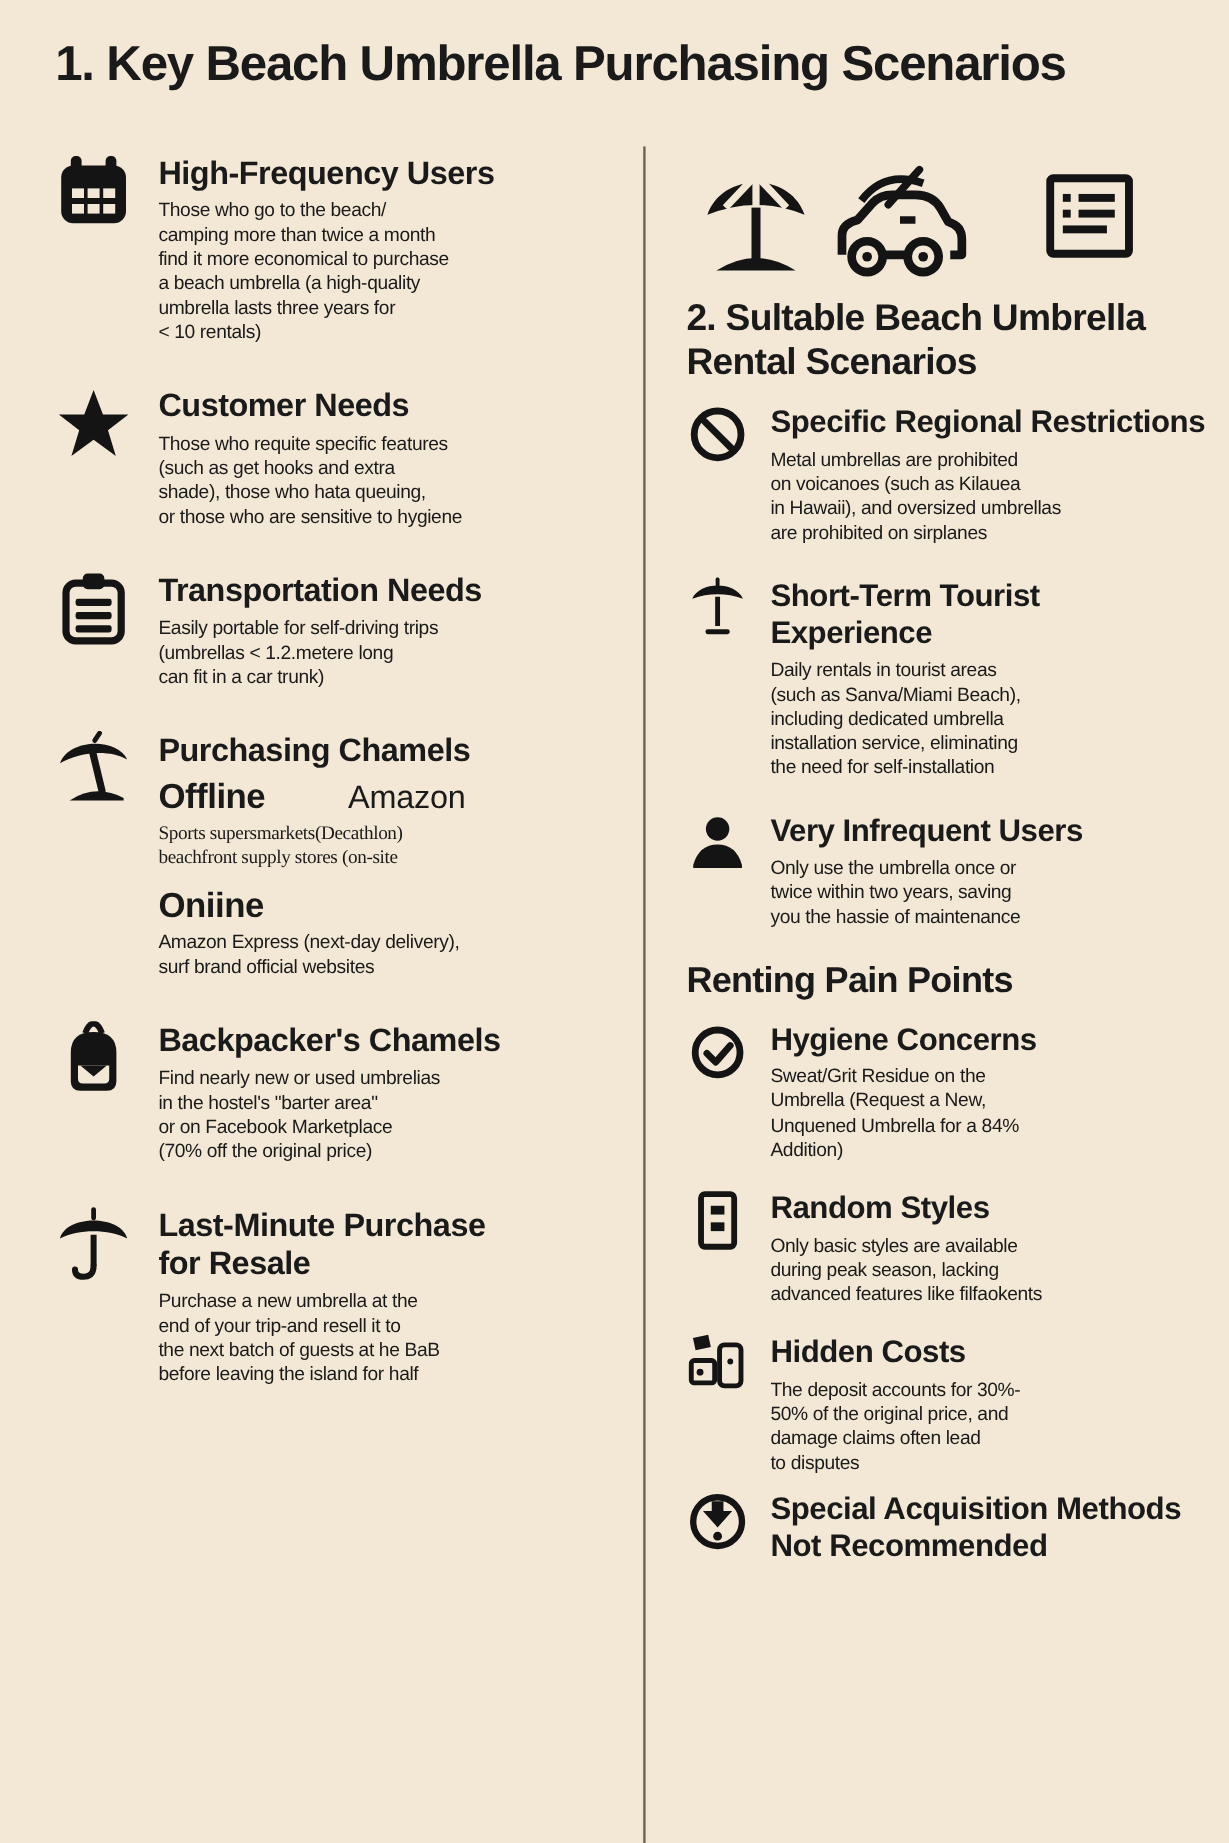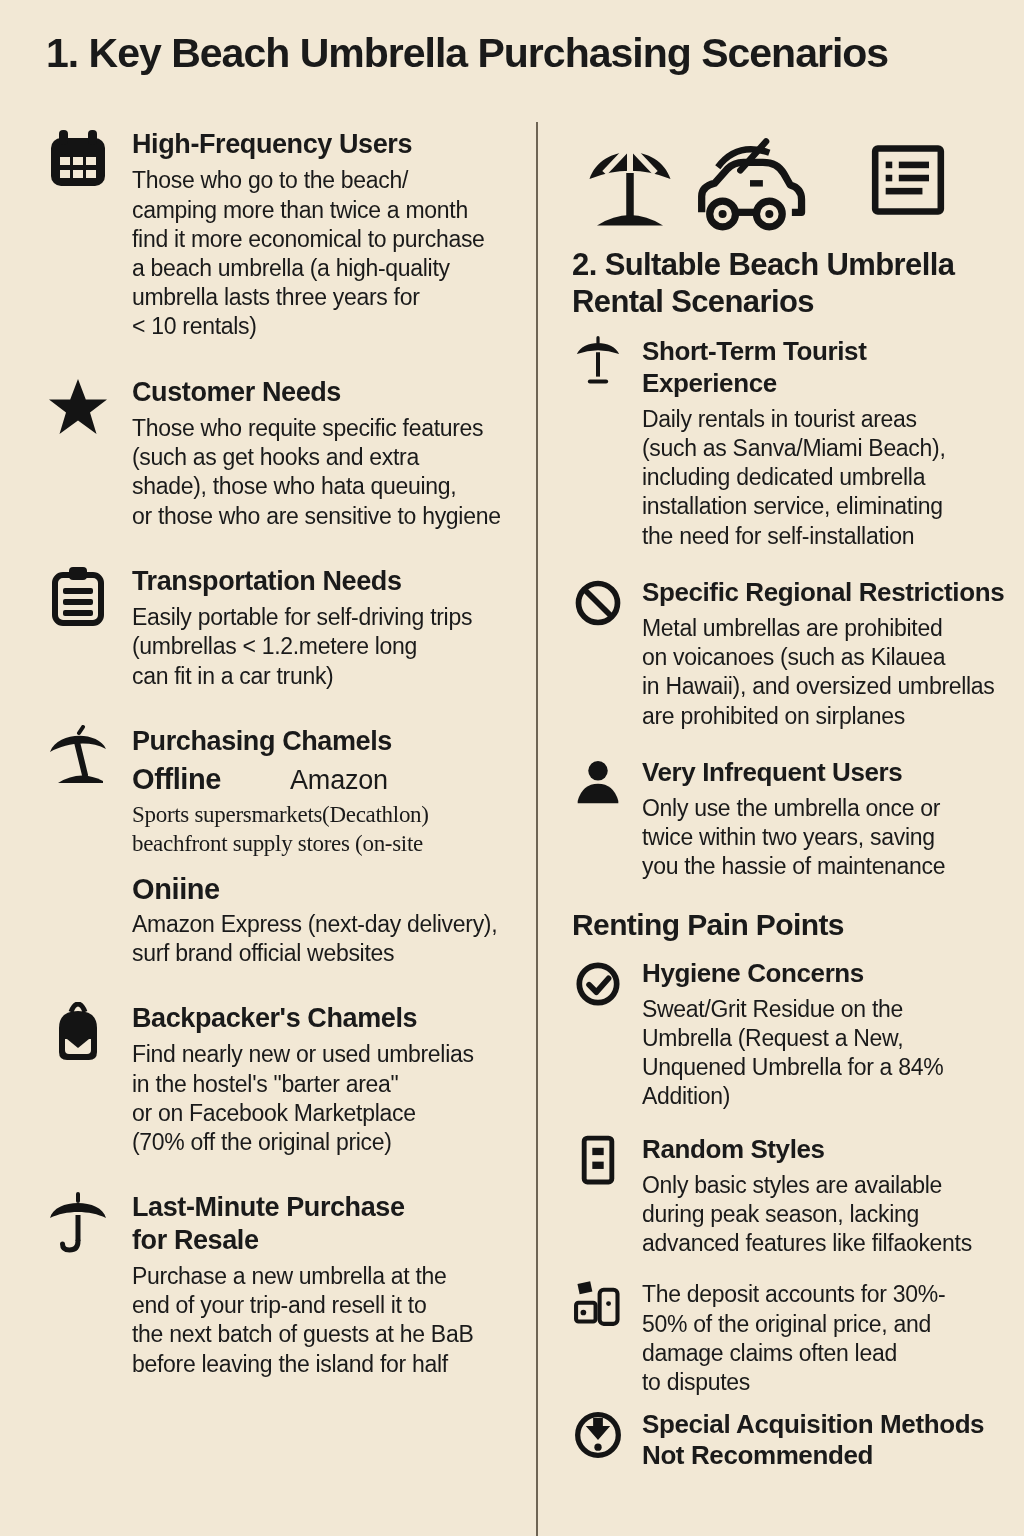--- a/index.html
+++ b/index.html
@@ -35,21 +35,21 @@
   .icon svg { width:100%; height:100%; display:block; }
   .col-right .icon { flex:0 0 52px; width:52px; height:52px; margin-right:18px; }
 
   .txt { flex:1; min-width:0; }
   .txt h3 {
     font-size:27px; font-weight:700; line-height:1.2;
     white-space:pre; margin-bottom:6px; letter-spacing:-0.4px;
   }
   .col-right .txt h3 { font-size:26px; }
   .txt p {
-    font-size:23px; line-height:1.27; white-space:pre; letter-spacing:-0.3px;
+    font-size:16px; line-height:1.27; white-space:pre; letter-spacing:-0.3px;
   }
 
   .subrow { display:flex; align-items:baseline; margin:2px 0 4px 0;gap:41px; }
   .sub-label { font-size:29px; font-weight:700; letter-spacing:-0.4px; }
   .sub-value { font-size:27px; margin-left:28px; }
   .online-label { font-size:29px; font-weight:700; margin-top:14px; margin-bottom:4px; letter-spacing:-0.4px; }
   .sub-body { margin-bottom:2px;font-family:Liberation Serif, serif; }
 
   .section3-title {
     font-size:37px; font-weight:700; line-height:1.22;
@@ -240,56 +240,56 @@
           </svg>
       </span>
     </div>
 
     <h2 class="section2-title">2. Sultable Beach Umbrella
 Rental Scenarios</h2>
 
     <section class="item">
       <span class="icon">
         <svg viewBox="0 0 64 64">
+            <circle cx="32" cy="32" r="24" fill="none" stroke="currentColor" stroke-width="7"></circle>
+            <line x1="15" y1="15" x2="49" y2="49" stroke="currentColor" stroke-width="7"></line>
+          </svg>
+      </span>
+      <div class="txt">
+        <h3>Specific Regional Restrictions</h3>
+        <p>Metal umbrellas are prohibited
+on voicanoes (such as Kilauea
+in Hawaii), and oversized umbrellas
+are prohibited on sirplanes</p>
+      </div>
+    </section>
+
+    <section class="item">
+      <span class="icon">
+        <svg viewBox="0 0 64 64">
             <path d="M6 22 C14 4 50 4 58 22 Q32 13 6 22 Z" fill="currentColor"></path>
             <line x1="32" y1="2" x2="32" y2="8" stroke="currentColor" stroke-width="4" stroke-linecap="round"></line>
             <line x1="32" y1="20" x2="32" y2="50" stroke="currentColor" stroke-width="5"></line>
             <line x1="22" y1="56" x2="42" y2="56" stroke="currentColor" stroke-width="5" stroke-linecap="round"></line>
           </svg>
       </span>
       <div class="txt">
         <h3>Short-Term Tourist
 Experience</h3>
         <p>Daily rentals in tourist areas
 (such as Sanva/Miami Beach),
 including dedicated umbrella
 installation service, eliminating
 the need for self-installation</p>
       </div>
     </section>
 
     <section class="item">
       <span class="icon">
         <svg viewBox="0 0 64 64">
-            <circle cx="32" cy="32" r="24" fill="none" stroke="currentColor" stroke-width="7"></circle>
-            <line x1="15" y1="15" x2="49" y2="49" stroke="currentColor" stroke-width="7"></line>
-          </svg>
-      </span>
-      <div class="txt">
-        <h3>Specific Regional Restrictions</h3>
-        <p>Metal umbrellas are prohibited
-on voicanoes (such as Kilauea
-in Hawaii), and oversized umbrellas
-are prohibited on sirplanes</p>
-      </div>
-    </section>
-
-    <section class="item">
-      <span class="icon">
-        <svg viewBox="0 0 64 64">
             <circle cx="32" cy="17" r="12" fill="currentColor"></circle>
             <path d="M7 54 Q13 33 32 33 Q51 33 57 54 L57 57 L7 57 Z" fill="currentColor"></path>
           </svg>
       </span>
       <div class="txt">
         <h3>Very Infrequent Users</h3>
         <p>Only use the umbrella once or
 twice within two years, saving
 you the hassie of maintenance</p>
       </div>
@@ -333,20 +333,21 @@
       <span class="icon">
         <svg viewBox="0 0 64 64">
             <rect x="8" y="3" width="16" height="13" fill="currentColor" transform="rotate(-12 16 10)"></rect>
             <rect x="5" y="28" width="24" height="23" rx="3" fill="none" stroke="currentColor" stroke-width="5"></rect>
             <circle cx="14" cy="40" r="3.5" fill="currentColor"></circle>
             <rect x="34" y="12" width="22" height="42" rx="5" fill="none" stroke="currentColor" stroke-width="5"></rect>
             <circle cx="45" cy="29" r="3" fill="currentColor"></circle>
           </svg>
       </span>
       <div class="txt">
+        <h3>Hidden Costs</h3>
         <p>The deposit accounts for 30%-
 50% of the original price, and
 damage claims often lead
 to disputes</p>
       </div>
     </section>
 
     <section class="item pain">
       <span class="icon">
         <svg viewBox="0 0 64 64">

